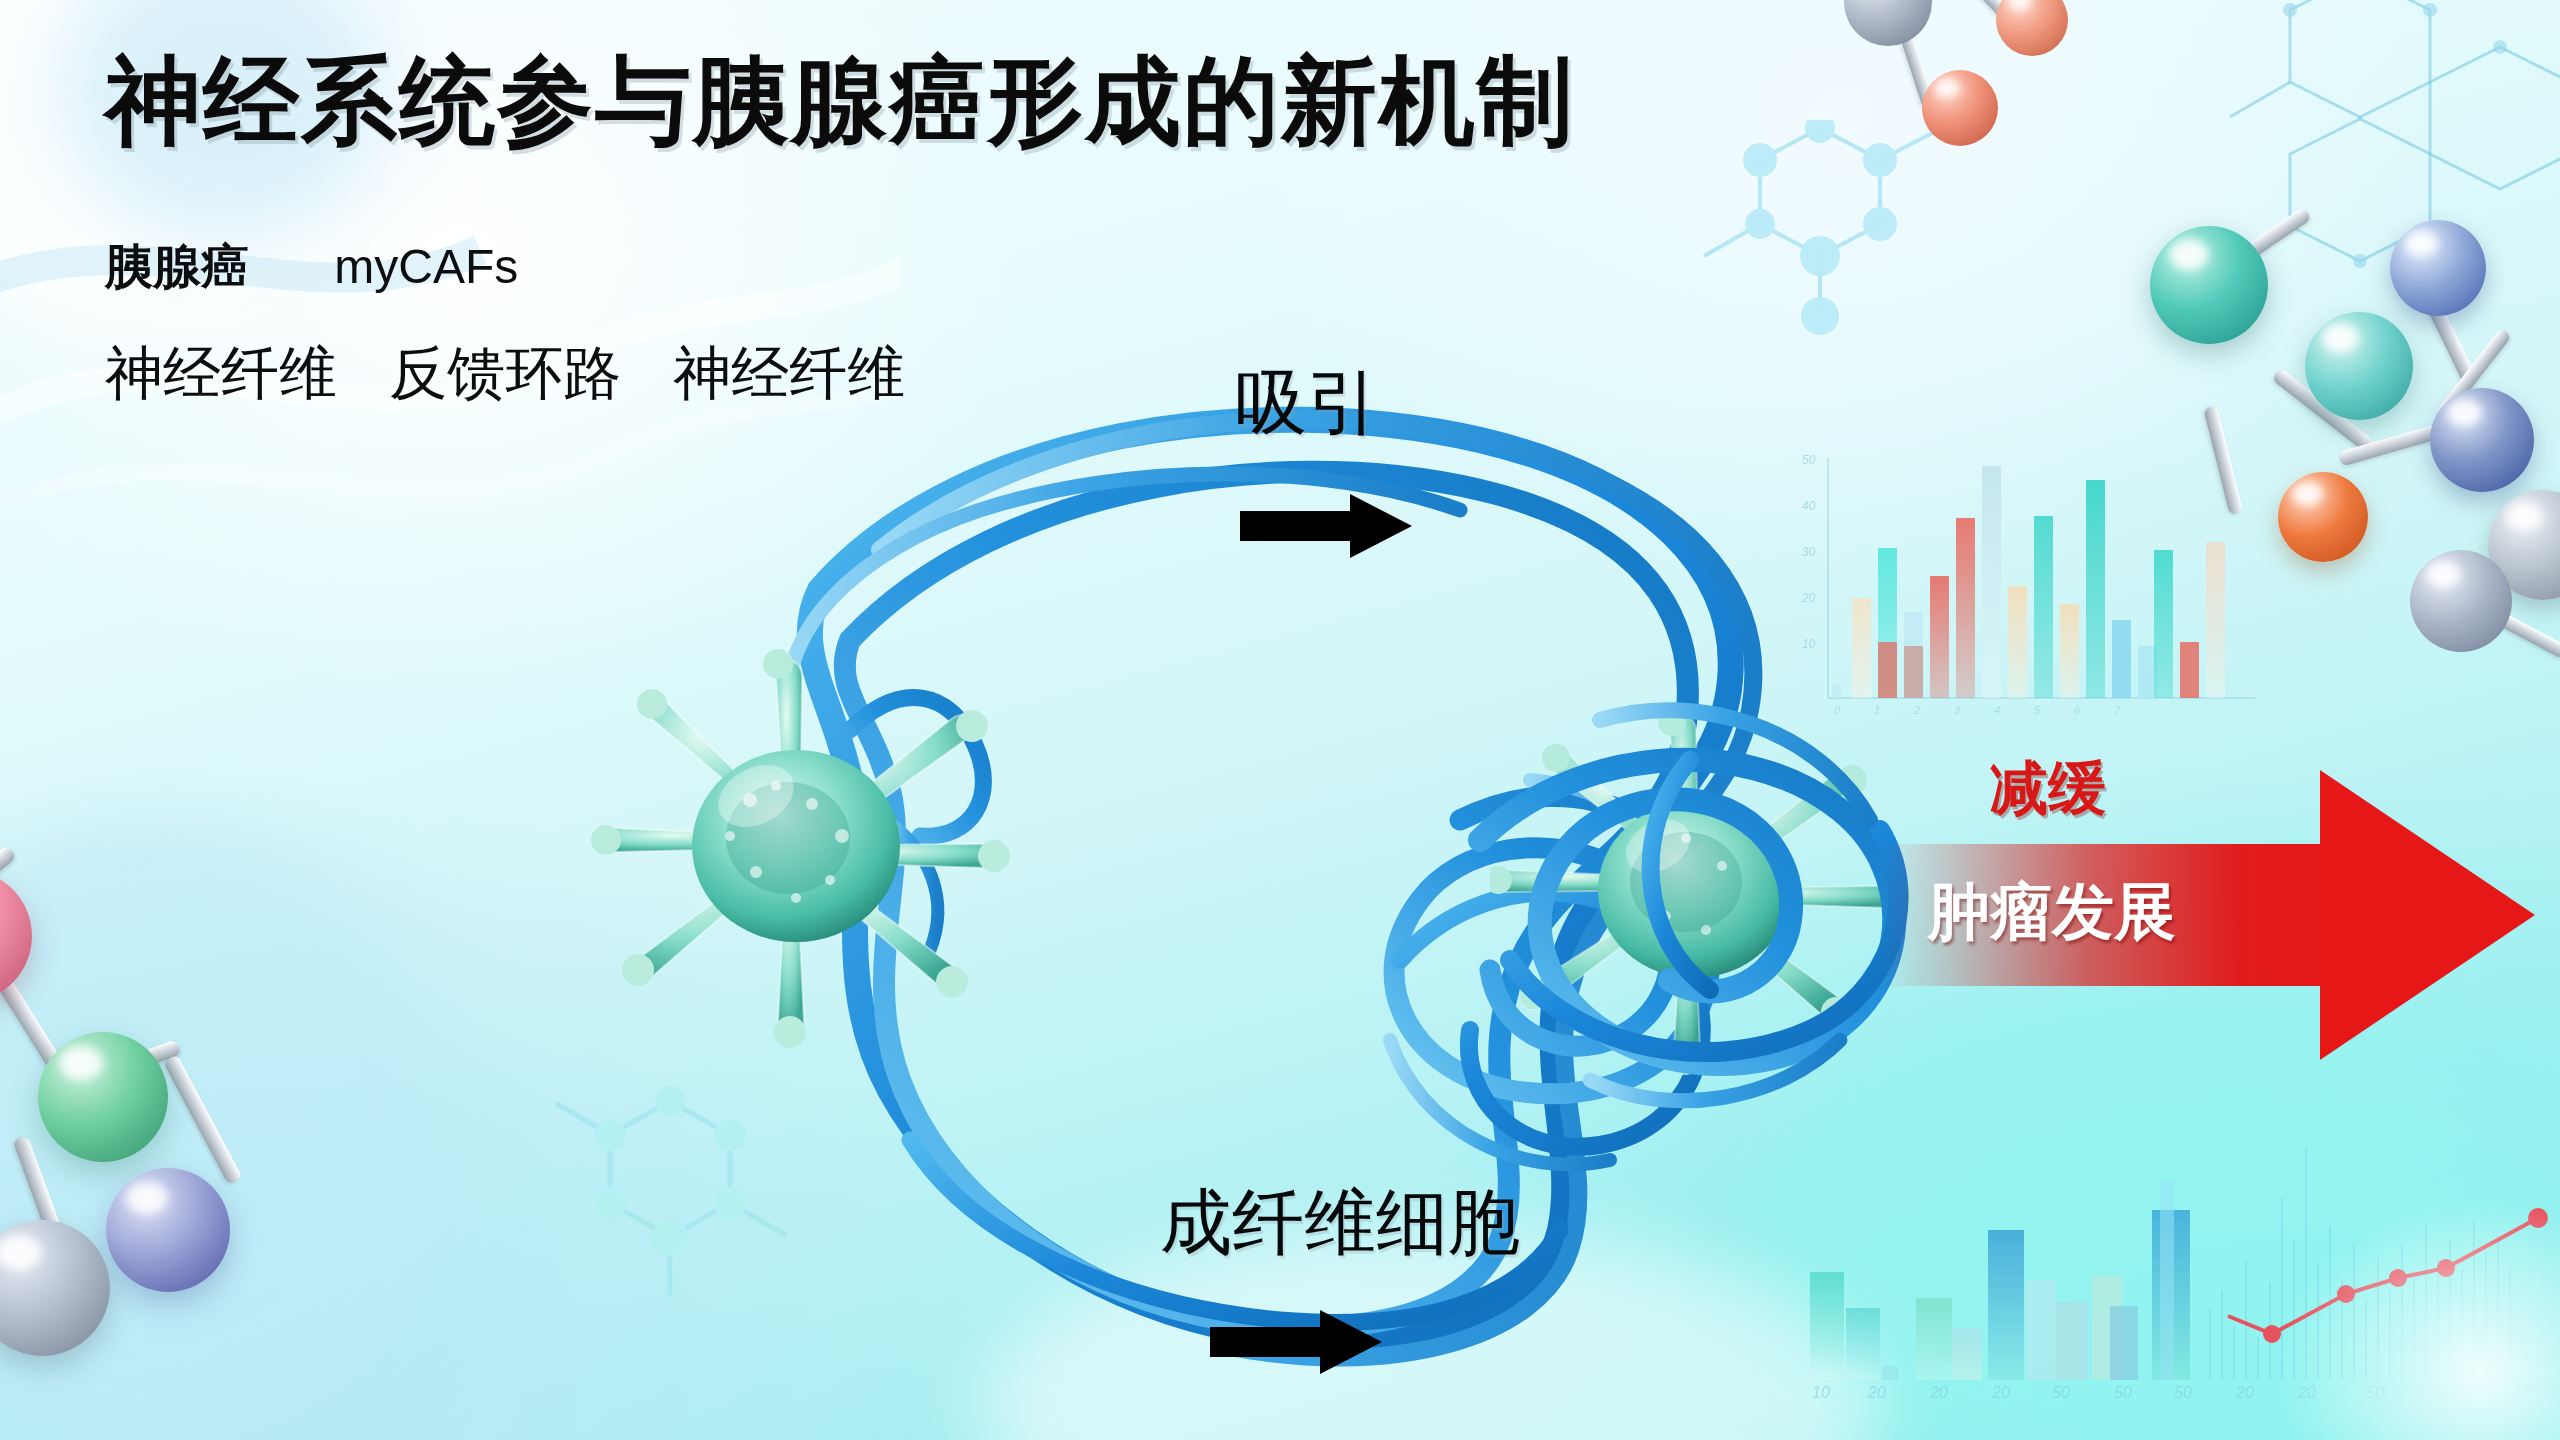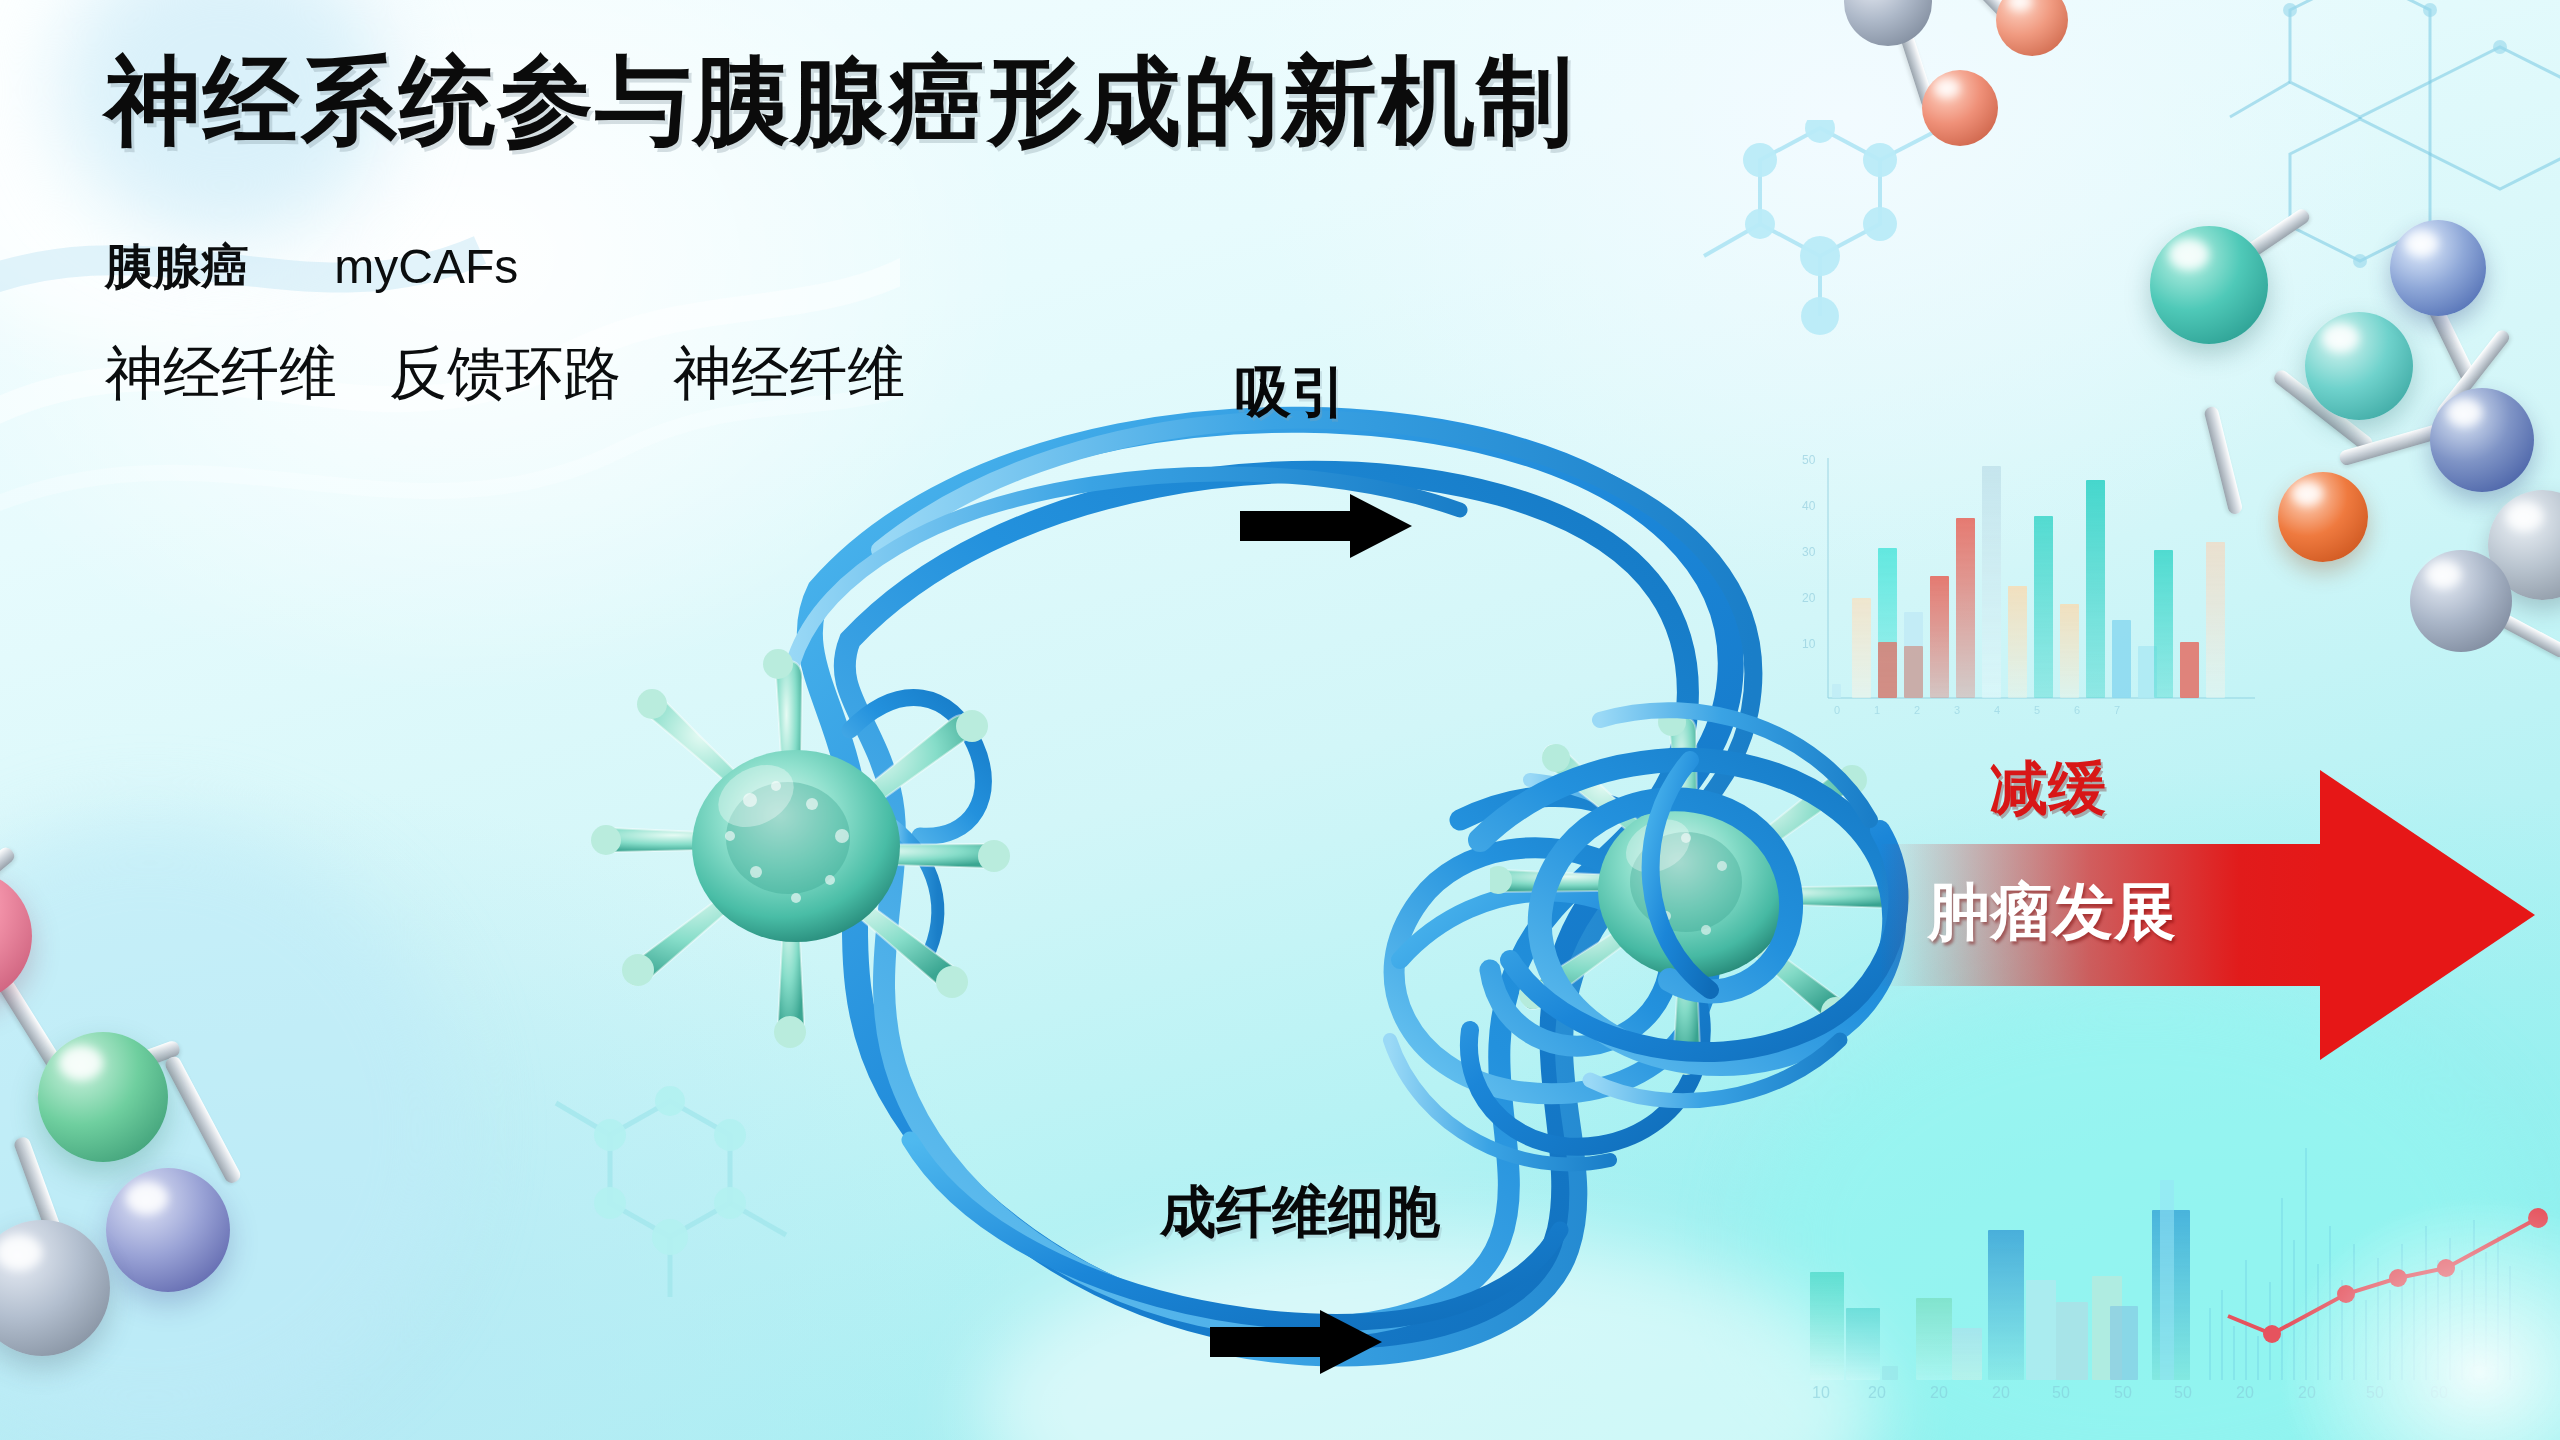--- a/index.html
+++ b/index.html
@@ -45,21 +45,21 @@
   #kw-row-1 .kw-strong{font-weight:700;}
   #kw-row-1 .kw-light{font-weight:400;margin-left:72px;}
   #kw-row-2 .kw{font-weight:400;margin-right:36px;}
 
   #left-label{
     position:absolute;left:195px;top:675px;width:430px;
     text-align:center;font-size:60px;font-weight:700;line-height:1.18;
     color:#060708;text-shadow:2px 3px 0 rgba(140,165,175,.30);
   }
   .flow-label{
-    position:absolute;font-size:56px;font-weight:700;color:#070809;
+    position:absolute;font-size:72px;font-weight:400;color:#070809;
     white-space:nowrap;text-shadow:2px 3px 0 rgba(140,165,175,.28);text-align:right;
   }
   #label-attract{left:1235px;top:355px;}
   #label-growth{left:1160px;top:1175px;}
 
   
   .blk-arrow{position:absolute;height:0;width:0;pointer-events:none;}
   .blk-arrow .shaft{position:absolute;background:#000;}
   .blk-arrow .head{position:absolute;width:0;height:0;border-style:solid;border-color:transparent;}
 
@@ -77,21 +77,21 @@
   #red-label-top{
     position:absolute;left:110px;top:-20px;font-size:58px;font-weight:700;
     color:#d81717;white-space:nowrap;text-shadow:2px 3px 0 rgba(120,40,40,.35);
   }
   #red-label-main{
     position:absolute;left:48px;top:100px;font-size:62px;font-weight:700;color:#fff;
     white-space:nowrap;text-shadow:2px 3px 3px rgba(120,0,0,.45);
   }
 
   
-  .dchart{position:absolute;pointer-events:none;}
+  .dchart{position:absolute;pointer-events:none;font-style:italic;}
   .dbar{position:absolute;bottom:0;border-radius:1px;}
 </style>
 </head>
 <body>
 
 <div id="stage">
 
   <div class="blob" style="left:-120px;top:-140px;width:520px;height:480px;background:rgba(255,255,255,.75);"></div>
   <div class="blob" style="left:60px;top:-60px;width:330px;height:300px;background:rgba(214,240,250,.9);"></div>
   <div class="blob" style="left:1760px;top:980px;width:760px;height:520px;background:rgba(150,245,240,.55);"></div>

